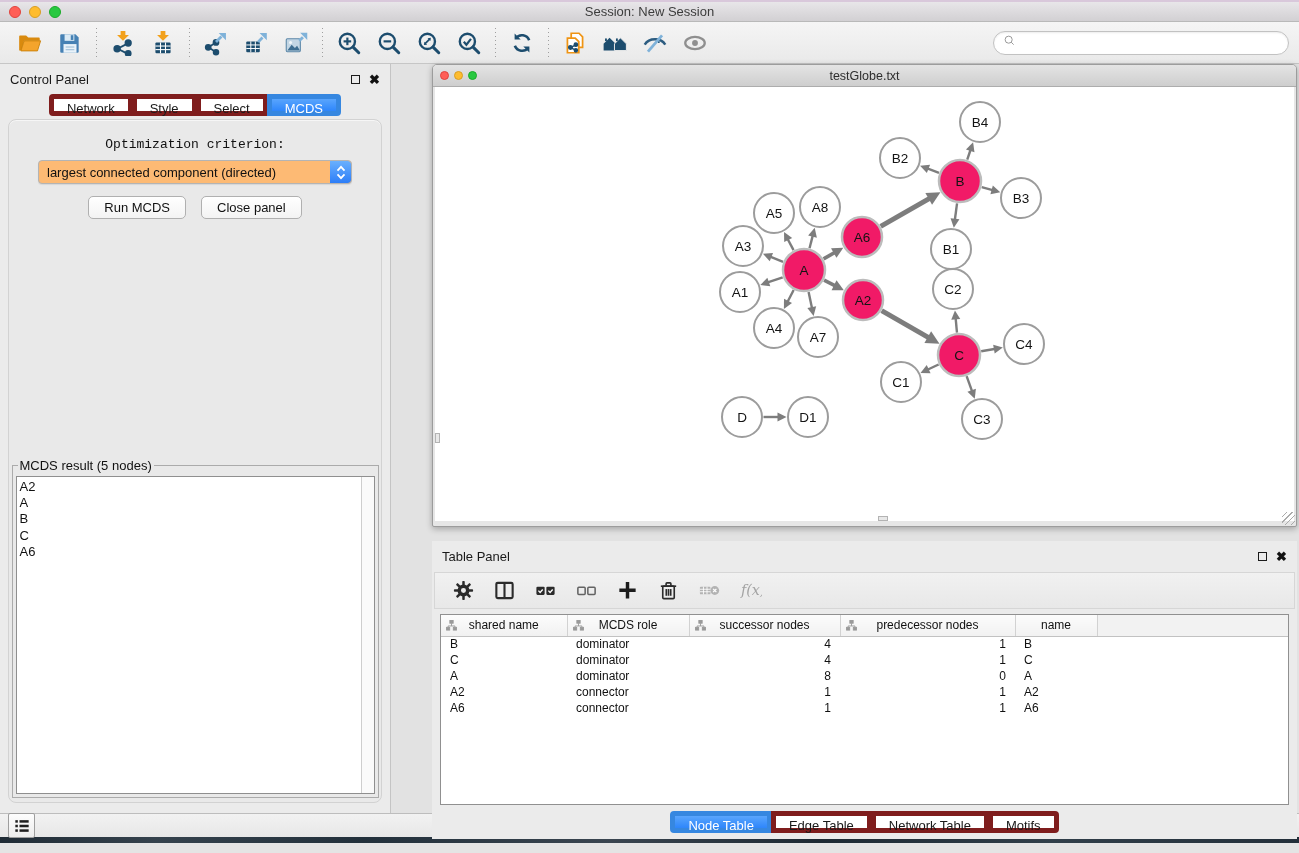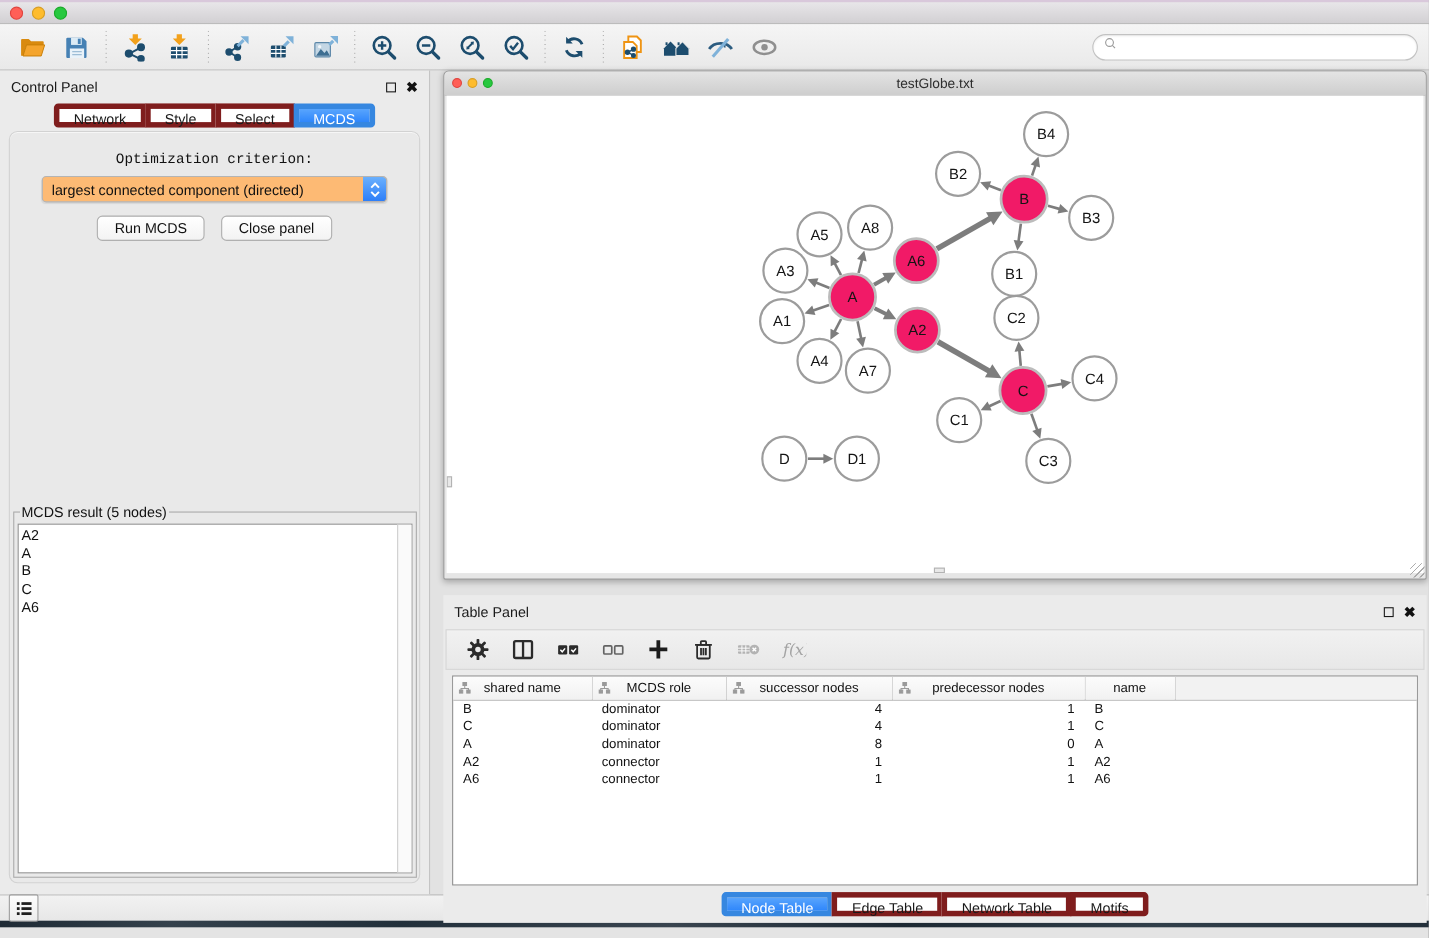--- a/index.html
+++ b/index.html
@@ -45,21 +45,21 @@
     margin-left:auto; width:296px; height:24px; background:#fff;
     border:1px solid #c2c2c2; border-radius:12px;
     display:flex; align-items:center; padding:0 8px;
     box-shadow:inset 0 1px 2px rgba(0,0,0,.08);
   }
   .searchbox input {
     border:none; outline:none; flex:1; font-size:12px; margin-left:4px;
     font-family:"Liberation Sans",sans-serif; background:transparent;
   }
   
-  .main { display:flex; height:749px; background:#e2e2e2; }
+  .main { display:flex; height:749px; background:#e2e2e2;gap:29px; }
   
   .control-panel {
     width:391px; background:#ebebeb; border-right:1px solid #c4c4c4;
     display:flex; flex-direction:column;
   }
   .panel-header {
     height:30px; display:flex; align-items:center; padding:0 10px;
     font-size:13px; color:#1a1a1a;
   }
   .panel-btns { margin-left:auto; display:flex; gap:9px; align-items:center; }
@@ -184,20 +184,21 @@
 <body>
 
 <div class="app">
 
   <header class="titlebar">
     <div class="traffic">
       <span class="tl red"></span>
       <span class="tl yel"></span>
       <span class="tl grn"></span>
     </div>
+    <div class="win-title">Session: New Session</div>
   </header>
 
   <nav class="toolbar" id="main-toolbar">
     <div class="tb-group">
         <button class="tb-btn">
           <svg width="26" height="26" viewBox="0 0 24 24">
             <path d="M2 19V6c0-.6.4-1 1-1h5.4l2 2H20c.6 0 1 .4 1 1v2H6.5L4 19z" fill="#d98a0e"></path>
             <path d="M3.6 19.3L6.6 10h15.2l-2.9 9.3z" fill="#f4a42c" stroke="#c87e05" stroke-width="0.8"></path>
           </svg>
         </button>

